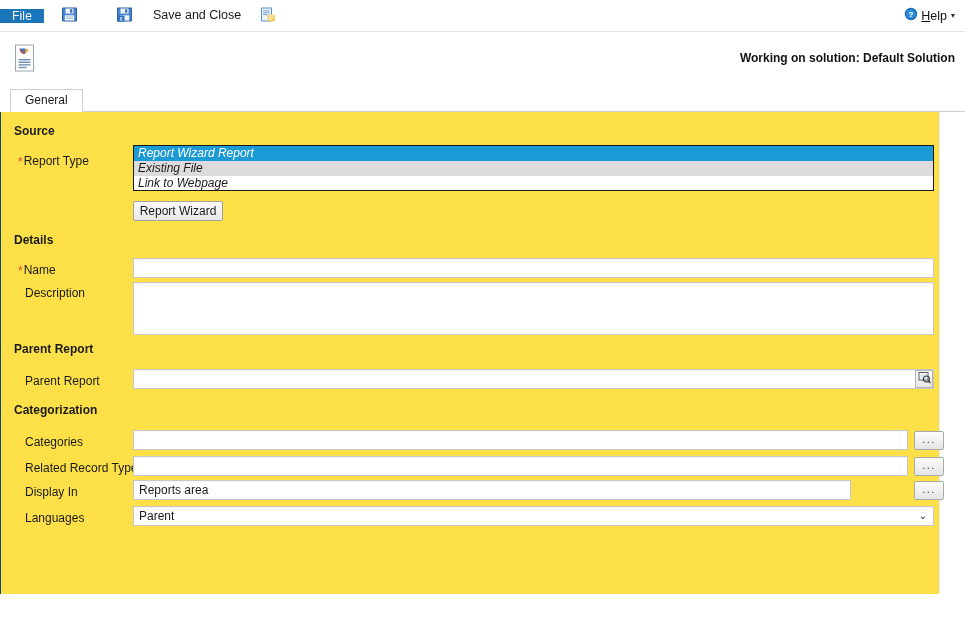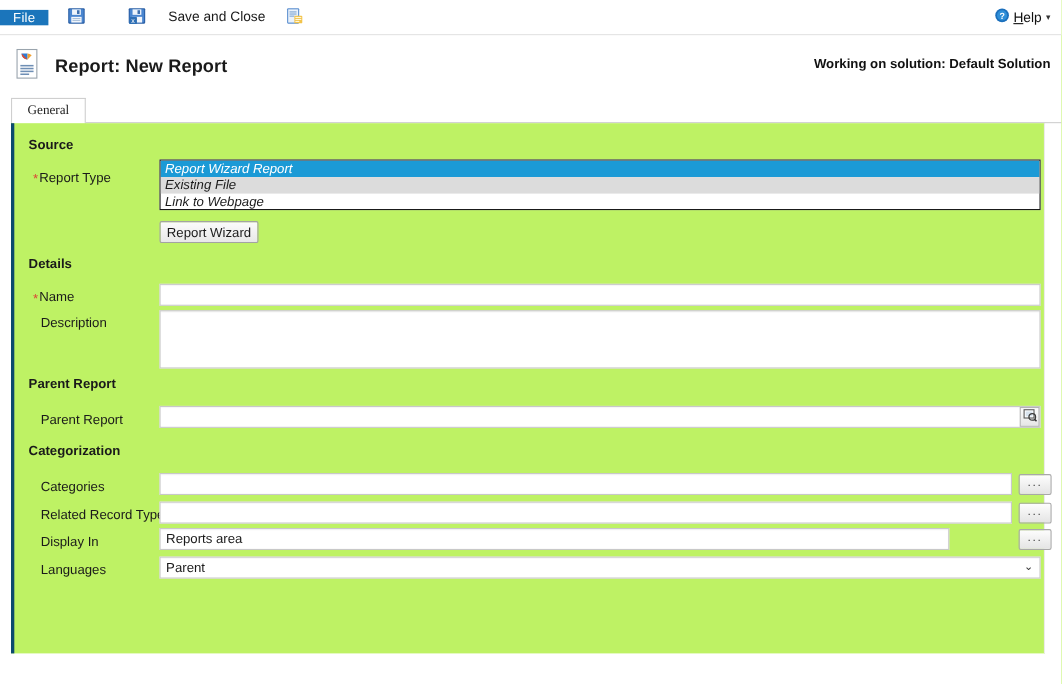--- a/index.html
+++ b/index.html
@@ -102,44 +102,43 @@
   }
 
   
   .tabstrip {
     position: relative;
     height: 23px;
     margin-left: 10px;
     border-bottom: 1px solid #cfcfcf;
     display: flex;
     align-items: center;
-    font-family: Liberation Serif, serif;
   }
   .tab {
     border: 1px solid #cfcfcf;
     border-bottom: 1px solid #ffffff;
     background: #ffffff;
     padding: 3px 14px 4px 14px;
     font-size: 12px;
     color: #1a1a1a;
     position: relative;
     top: 1px;
     cursor: pointer;
   }
 
   
   .formpanel {
     position: relative;
-    margin-left: 10px;
+    margin-left: 0;
     width: 940px;
     height: 482px;
-    border-left: 3px solid #0c4a6e;
+    border-left: 1px solid #0c4a6e;
     border-right: 1px solid #eceaea;
     box-sizing: border-box;
-    background: #bef264;
+    background: #fde047;
   }
 
   .section-head {
     font-size: 12px;
     font-weight: bold;
     color: #1a1a1a;
     position: absolute;
     left: 13px;
   }
 
@@ -334,21 +333,20 @@
       <rect x="3.5" y="1" width="18" height="26" fill="#ffffff" stroke="#9aa4ad" stroke-width="1"></rect>
       <rect x="6.5" y="15" width="12" height="1.4" fill="#6f8fb5"></rect>
       <rect x="6.5" y="17.6" width="12" height="1.4" fill="#6f8fb5"></rect>
       <rect x="6.5" y="20.2" width="12" height="1.4" fill="#6f8fb5"></rect>
       <rect x="6.5" y="22.8" width="8" height="1.4" fill="#6f8fb5"></rect>
       <path d="M13 10 A5.4 5.4 0 0 1 7.6 4.6 L13 4.6 Z" fill="#2f7bd4"></path>
       <path d="M7.6 4.6 A5.4 5.4 0 0 1 13 10 Z" fill="#e24a2e" transform="rotate(180 10.3 7.3)"></path>
       <path d="M13 4.6 A5.4 5.4 0 0 1 16.8 6.2 L13 10 Z" fill="#f0a030"></path>
     </svg>
   </span>
-  <span class="title-text">Report: New Report</span>
   <span class="solution-text">Working on solution: Default Solution</span>
 </div>
 
 <div class="tabstrip">
   <div class="tab">General</div>
 </div>
 
 <div class="formpanel">
 
   <div class="section-head" style="top:12px;">Source</div>

